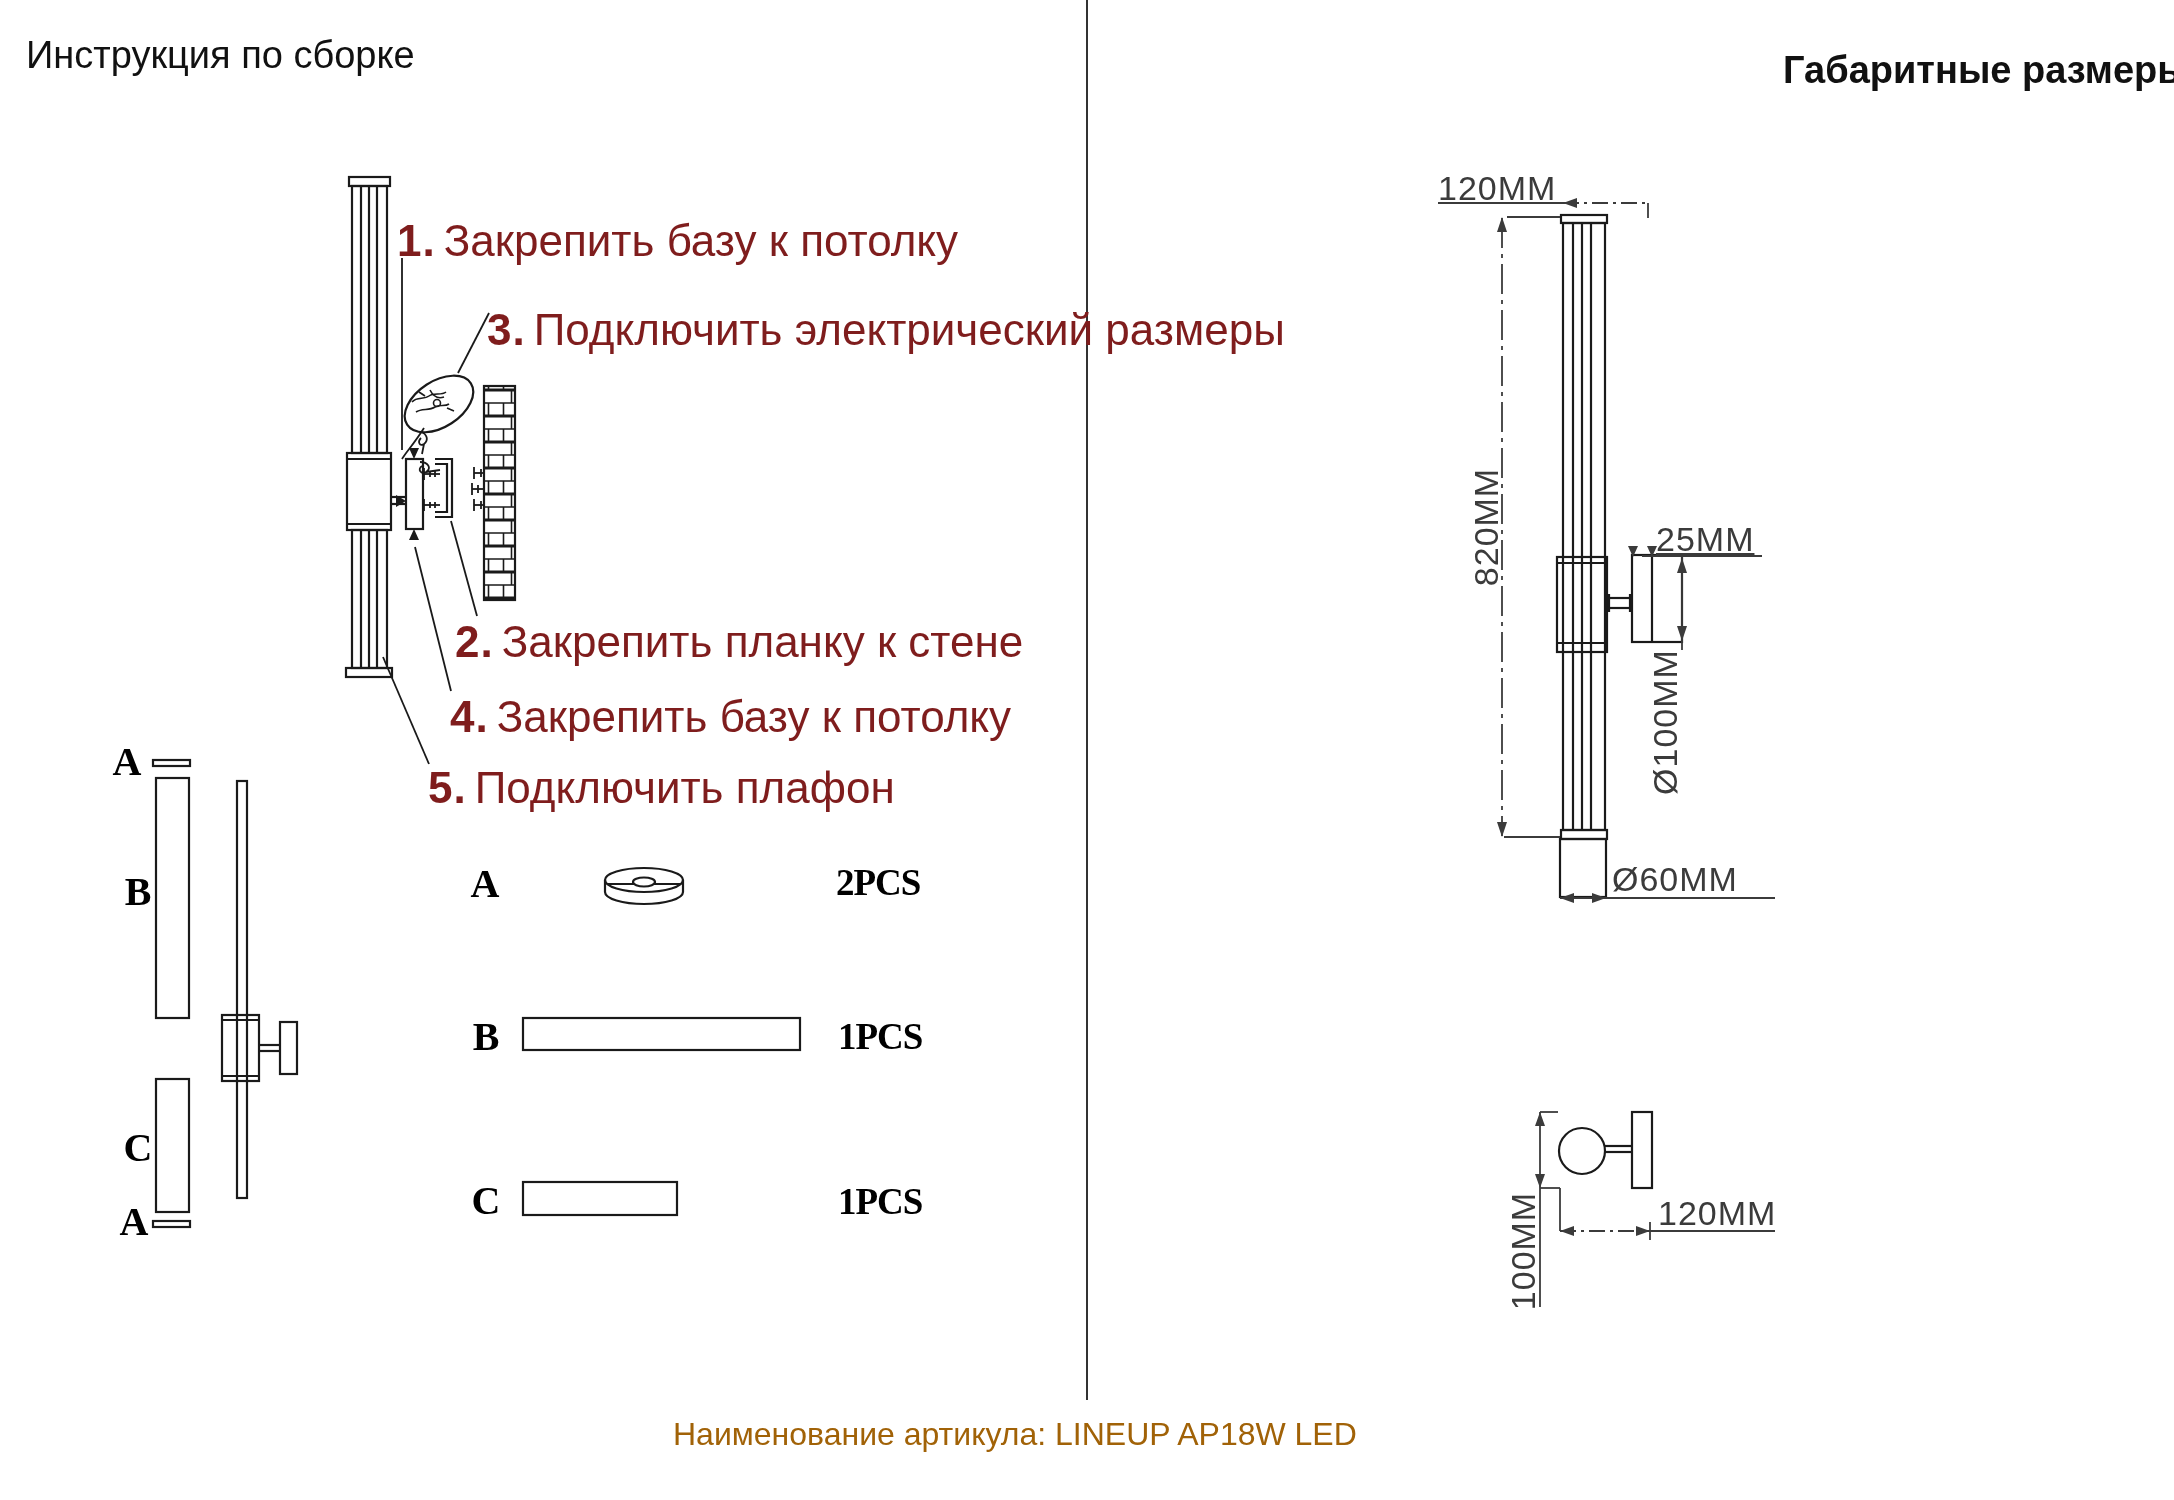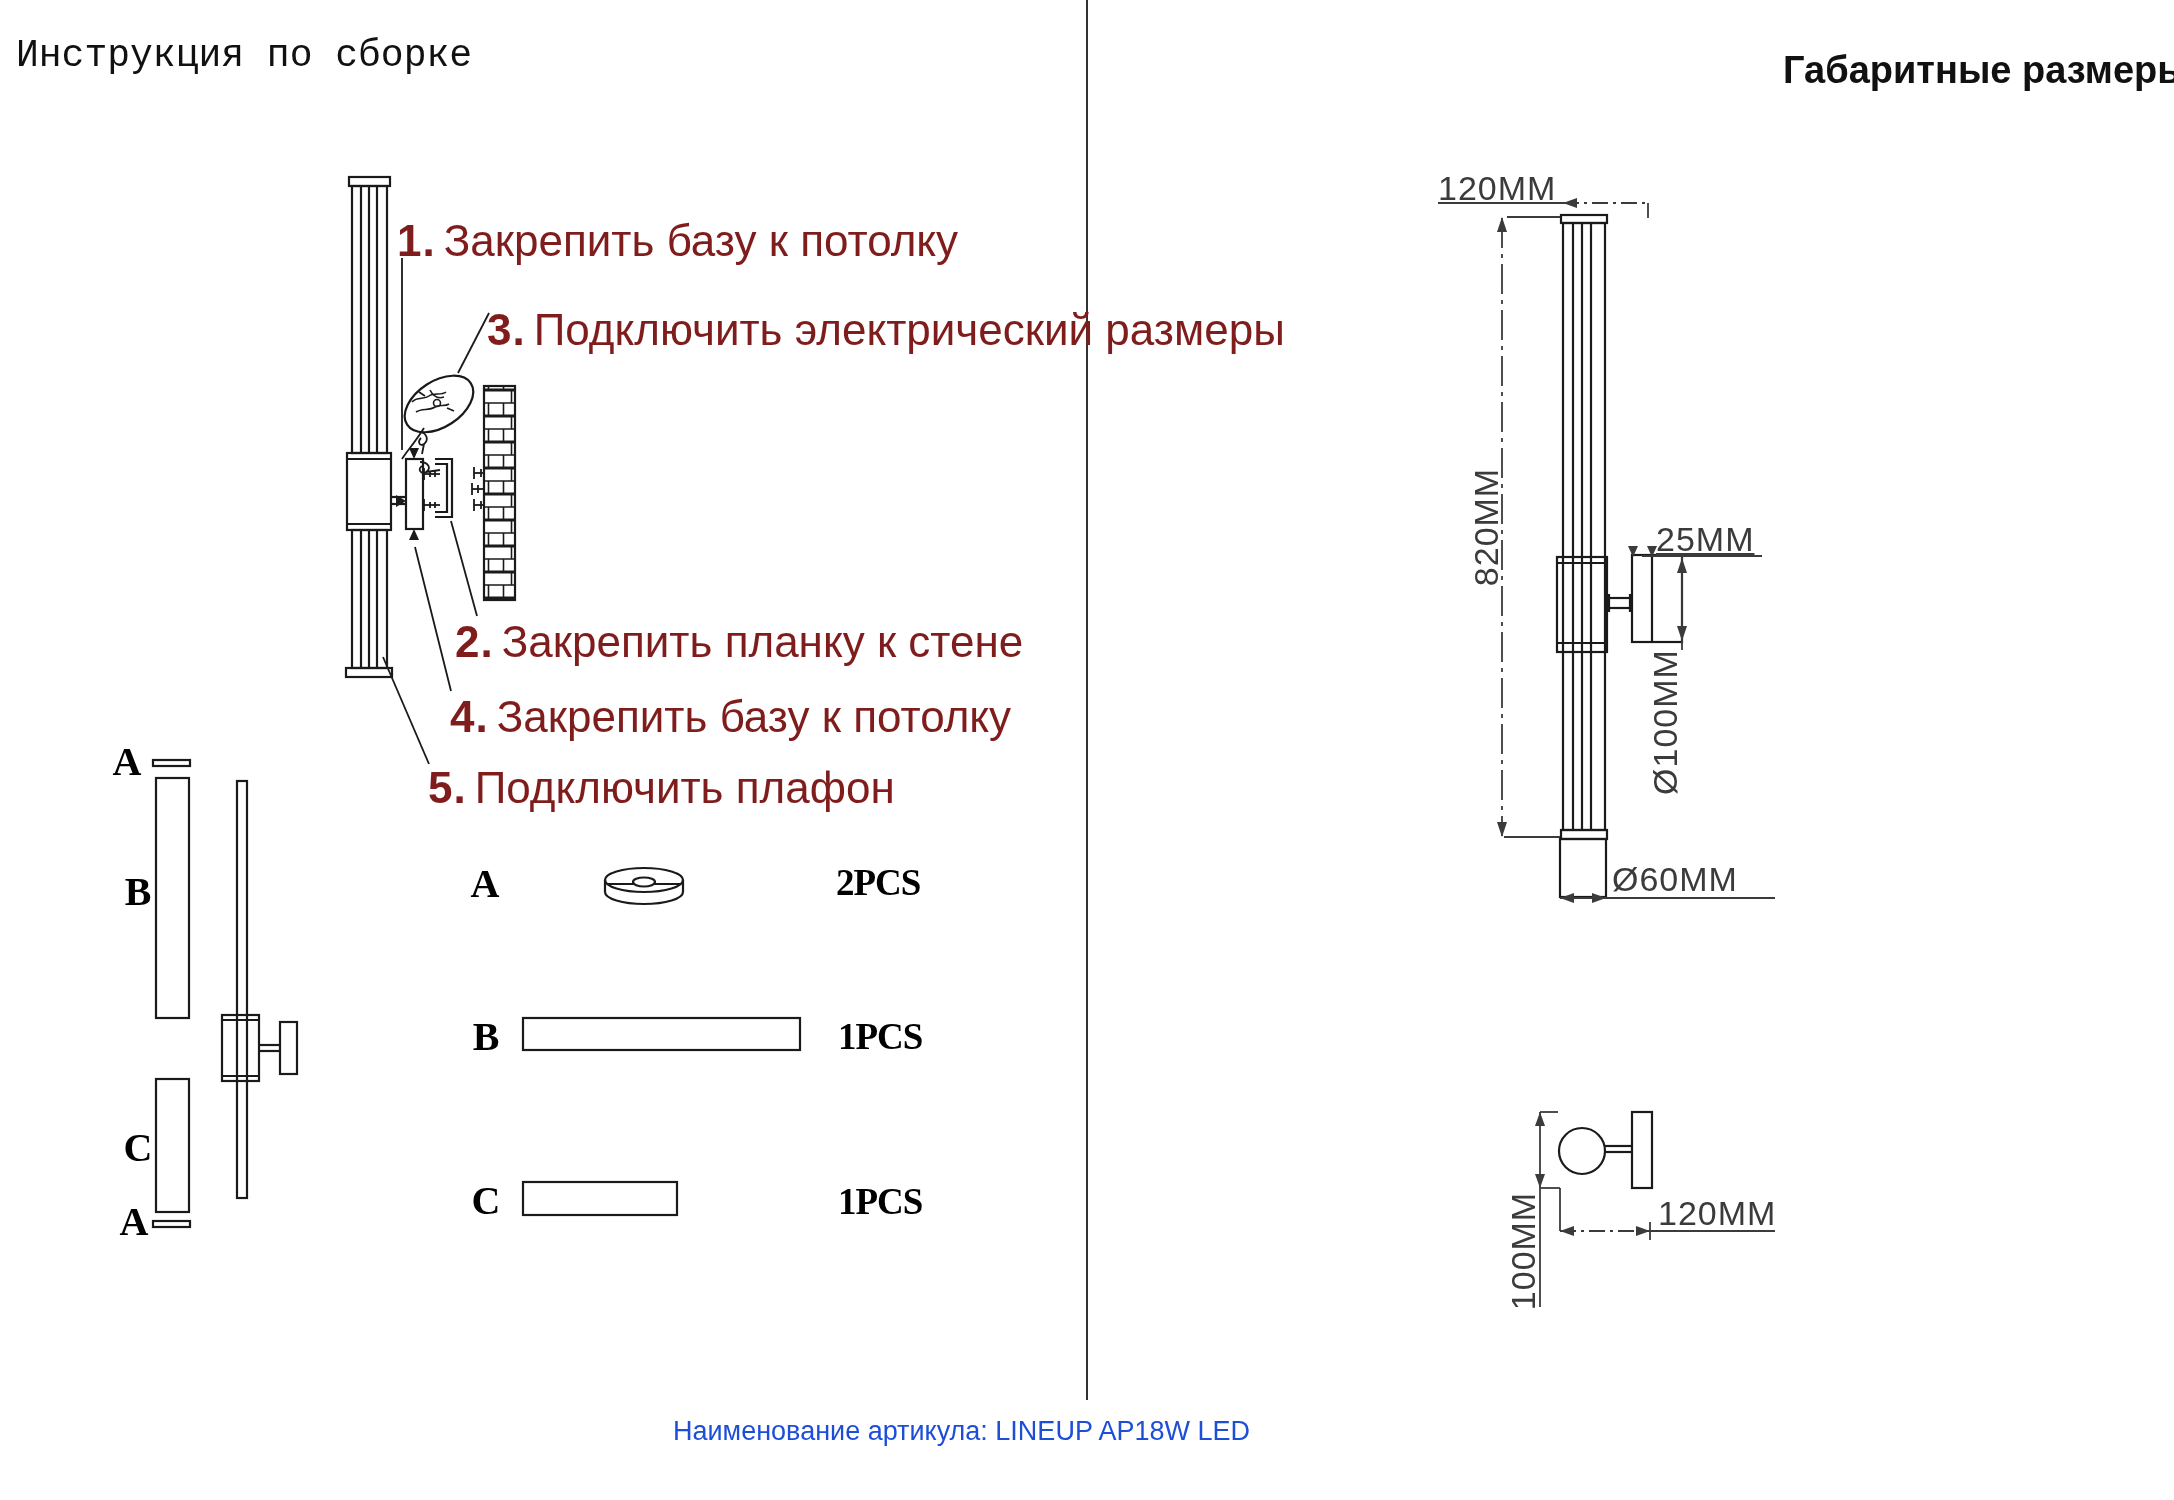--- a/index.html
+++ b/index.html
@@ -5,21 +5,21 @@
   html,body{margin:0;padding:0;background:#ffffff;}
   body{width:2174px;height:1500px;position:relative;font-family:"Liberation Sans",sans-serif;color:#000;}
   .abs{position:absolute;white-space:nowrap;}
   .title{font-size:38px;color:#111;}
   .step{font-size:44px;color:#7f1d1d;}
   .step .num{font-weight:700;margin-right:8px;letter-spacing:1px;}
   .exlabel{font-family:"Liberation Serif",serif;font-weight:700;font-size:40px;width:44px;text-align:center;}
   .qty{font-family:"Liberation Serif",serif;font-weight:700;font-size:37px;letter-spacing:-1px;}
   .dim{font-size:34px;color:#3b3b3b;letter-spacing:1px;}
   .vdim{transform:translate(-50%,-50%) rotate(-90deg);transform-origin:center center;}
-  .footer{font-size:27px;color:#1d4ed8;width:460px;}
+  .footer{font-size:32px;color:#a16207;width:460px;}
   svg{position:absolute;left:0;top:0;}
 </style>
 </head>
 <body>
 
 <svg width="2174" height="1500" viewBox="0 0 2174 1500">
   <defs>
     <pattern id="brick" width="31" height="26" patternUnits="userSpaceOnUse">
       <rect x="0" y="0" width="31" height="26" fill="#fff"></rect>
       <path d="M0,0.8 H31 M0,13 H31 M0,25.2 H31 M15.5,0 V13 M7.5,13 V26 M23.5,13 V26" stroke="#1a1a1a" stroke-width="1.6" fill="none"></path>
@@ -190,21 +190,21 @@
     <line x1="1540" y1="1188" x2="1560" y2="1188"></line>
     <line x1="1560" y1="1188" x2="1560" y2="1231"></line>
     <line x1="1560" y1="1231" x2="1650" y2="1231" stroke-dasharray="16 5 3 5"></line>
     <line x1="1650" y1="1231" x2="1775" y2="1231"></line>
     <line x1="1650" y1="1222" x2="1650" y2="1240"></line>
     <polygon points="1560,1231 1574,1226 1574,1236" fill="#3b3b3b" stroke="none"></polygon>
     <polygon points="1650,1231 1636,1226 1636,1236" fill="#3b3b3b" stroke="none"></polygon>
   </g>
 </svg>
 
-<div class="abs title" style="left:16px;top:34px;font-family:Liberation Mono, monospace;">Инструкция по сборке</div>
+<div class="abs title" style="left:26px;top:34px;">Инструкция по сборке</div>
 <div class="abs title" style="left:1783px;top:49px;font-weight:bold;">Габаритные размеры</div>
 
 <div class="abs step" style="left:397px;top:216px;">
   <span class="num">1.</span><span>Закрепить базу к потолку</span>
 </div>
 <div class="abs step" style="left:487px;top:305px;">
   <span class="num">3.</span><span>Подключить электрический размеры</span>
 </div>
 <div class="abs step" style="left:455px;top:617px;">
   <span class="num">2.</span><span>Закрепить планку к стене</span>

